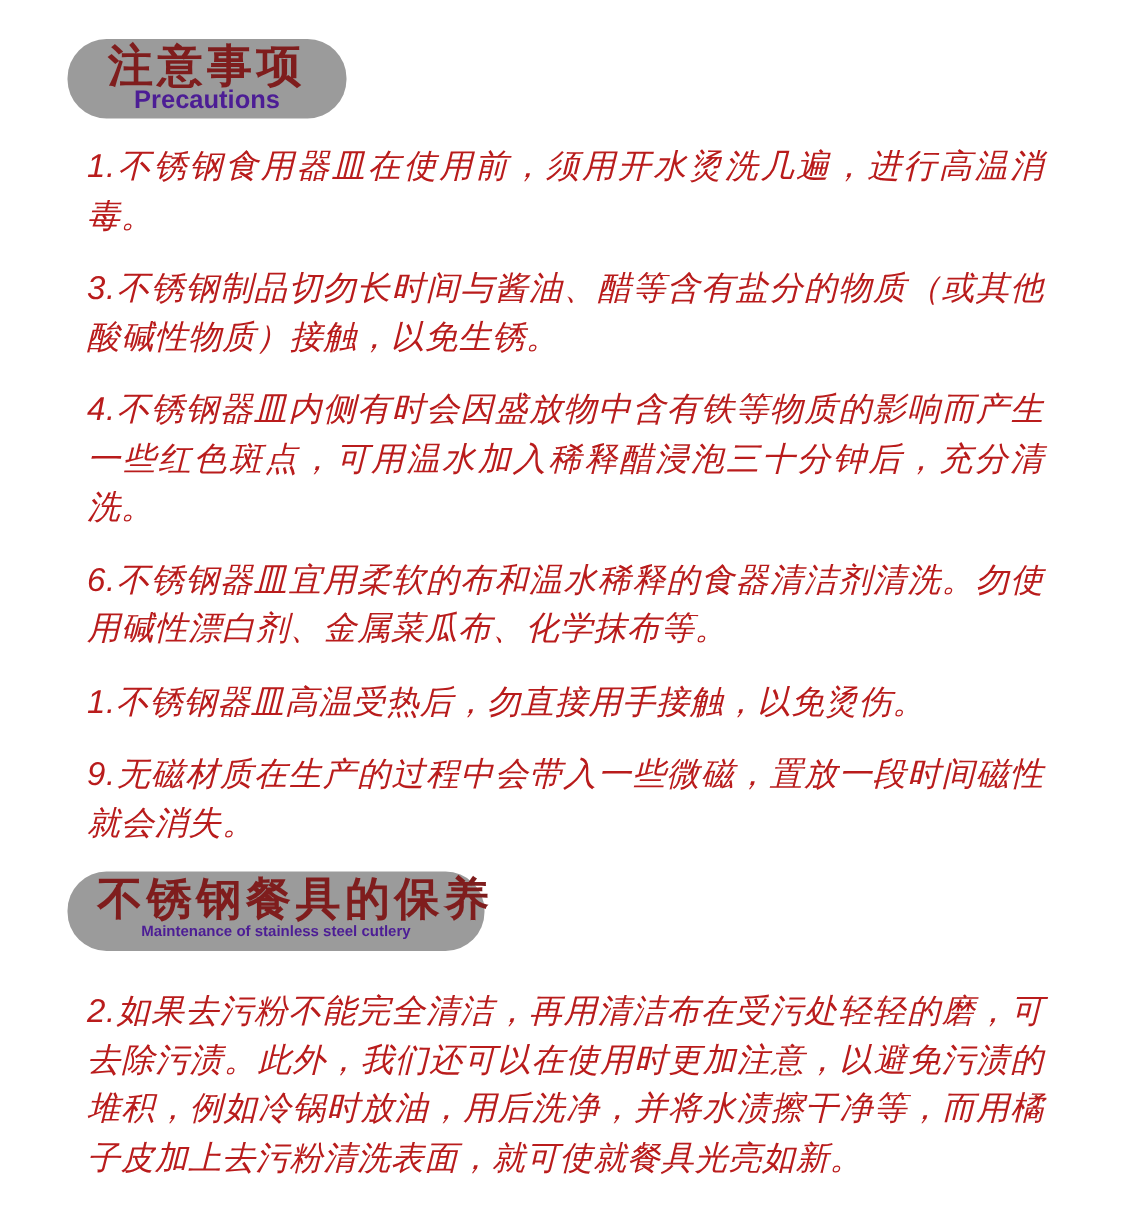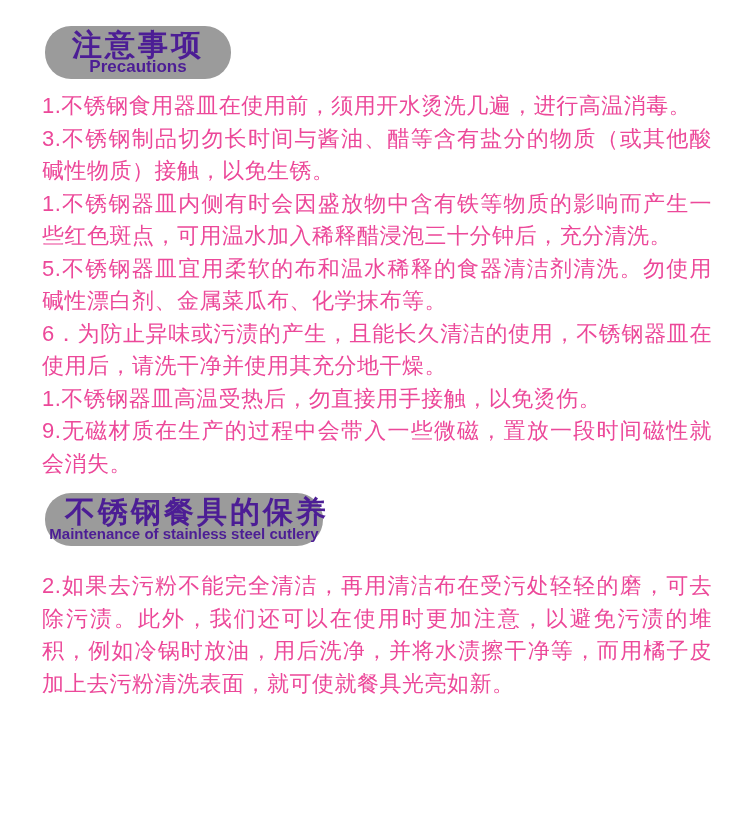--- a/index.html
+++ b/index.html
@@ -24,63 +24,63 @@
     display: block;
     background: #9b9b9b;
     border-radius: 26px;
     text-align: center;
     padding: 4px 20px 5px 20px;
     margin-left: 3px;
   }
   .badge-precautions { width: 186px; margin-bottom: 11px; }
   .badge-maintenance { width: 278px; margin-bottom: 24px; }
   .badge-cn {
-    color: #4c1d95;
+    color: #7f1d1d;
     font-size: 30px;
     font-weight: bold;
     letter-spacing: 3px;
     line-height: 30px;
     white-space: nowrap;
   }
   .badge-en {
     color: #4c1d95;
     font-weight: bold;
     line-height: 14px;
     white-space: nowrap;
     margin: 0 -22px;
     overflow: visible;
   }
   .badge-precautions .badge-en { font-size: 17px; }
-  .badge-maintenance .badge-en { font-size: 15px; }
+  .badge-maintenance .badge-en { font-size: 10px; }
   .body-text p {
-    margin: 0;
+    margin: 16px;
     font-size: 22px;
     line-height: 32.5px;
-    color: #ec4899;
+    color: #b91c1c;
     text-align: justify;
     letter-spacing: 0.5px;
+    font-style: italic;
   }
   .section-maintenance { margin-top: 13px; }
 </style>
 </head>
 <body>
 
 <div class="page">
 
   <section class="section-precautions">
     <div class="badge badge-precautions">
       <div class="badge-cn">注意事项</div>
       <div class="badge-en">Precautions</div>
     </div>
     <div class="body-text">
       <p>1.不锈钢食用器皿在使用前，须用开水烫洗几遍，进行高温消毒。</p>
       <p>3.不锈钢制品切勿长时间与酱油、醋等含有盐分的物质（或其他酸碱性物质）接触，以免生锈。</p>
-      <p>1.不锈钢器皿内侧有时会因盛放物中含有铁等物质的影响而产生一些红色斑点，可用温水加入稀释醋浸泡三十分钟后，充分清洗。</p>
-      <p>5.不锈钢器皿宜用柔软的布和温水稀释的食器清洁剂清洗。勿使用碱性漂白剂、金属菜瓜布、化学抹布等。</p>
-      <p>6．为防止异味或污渍的产生，且能长久清洁的使用，不锈钢器皿在使用后，请洗干净并使用其充分地干燥。</p>
+      <p>4.不锈钢器皿内侧有时会因盛放物中含有铁等物质的影响而产生一些红色斑点，可用温水加入稀释醋浸泡三十分钟后，充分清洗。</p>
+      <p>6.不锈钢器皿宜用柔软的布和温水稀释的食器清洁剂清洗。勿使用碱性漂白剂、金属菜瓜布、化学抹布等。</p>
       <p>1.不锈钢器皿高温受热后，勿直接用手接触，以免烫伤。</p>
       <p>9.无磁材质在生产的过程中会带入一些微磁，置放一段时间磁性就会消失。</p>
     </div>
   </section>
 
   <section class="section-maintenance">
     <div class="badge badge-maintenance">
       <div class="badge-cn">不锈钢餐具的保养</div>
       <div class="badge-en">Maintenance of stainless steel cutlery</div>
     </div>

